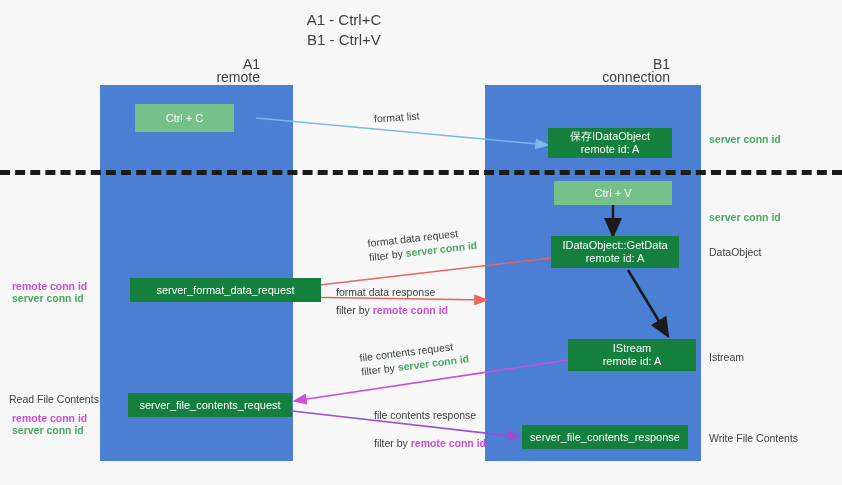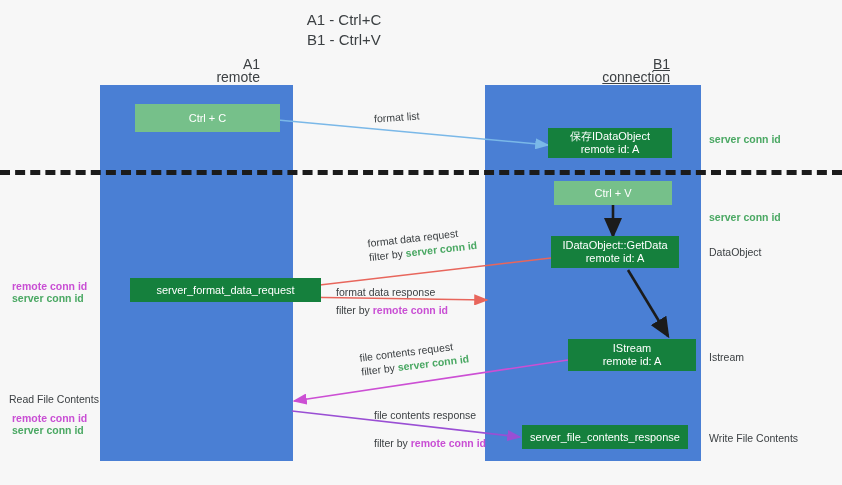--- a/index.html
+++ b/index.html
@@ -82,21 +82,21 @@
 
   <div class="abs" id="title">
     <div>A1 - Ctrl+C</div>
     <div>B1 - Ctrl+V</div>
   </div>
 
   <div class="abs col-head" style="left:140px; top:58px; width:120px;">
     <span>A1</span>
     <span class="sub">remote</span>
   </div>
-  <div class="abs col-head" style="left:540px; top:58px; width:130px;text-decoration:underline;">
+  <div class="abs col-head" style="left:540px; top:58px; width:130px;">
     <span>B1</span>
     <span class="sub">connection</span>
   </div>
 
   <div class="abs lane" style="left:100px; top:85px; width:193px; height:376px;"></div>
   <div class="abs lane" style="left:485px; top:85px; width:216px; height:376px;"></div>
 
   <svg class="overlay" viewBox="0 0 842 485">
     <defs>
       <marker id="ah-blue" markerWidth="9" markerHeight="7" refX="8" refY="3.5" orient="auto">
@@ -126,21 +126,21 @@
 
     <line x1="292" y1="297" x2="487" y2="300" stroke="#e8665c" stroke-width="1.6" marker-end="url(#ah-red)"></line>
 
     <line x1="568" y1="360" x2="294" y2="401" stroke="#cc4fd4" stroke-width="1.6" marker-end="url(#ah-magenta)"></line>
 
     <line x1="292" y1="411" x2="520" y2="437" stroke="#9a4fd4" stroke-width="1.6" marker-end="url(#ah-purple)"></line>
   </svg>
 
   <div class="abs" id="dashed"></div>
 
-  <div class="abs node green" style="left:135px; top:104px; width:145px; height:28px;">
+  <div class="abs node green" style="left:135px; top:104px; width:99px; height:28px;">
     <span>Ctrl + C</span>
   </div>
 
   <div class="abs node orange" style="left:548px; top:128px; width:124px; height:30px;">
     <span>保存IDataObject</span>
     <span class="l2">remote id: A</span>
   </div>
 
   <div class="abs node green" style="left:554px; top:181px; width:118px; height:24px;">
     <span>Ctrl + V</span>
@@ -154,20 +154,23 @@
   <div class="abs node orange" style="left:130px; top:278px; width:191px; height:24px;">
     <span>server_format_data_request</span>
   </div>
 
 
   <div class="abs node orange" style="left:568px; top:339px; width:128px; height:32px;">
     <span>IStream</span>
     <span class="l2">remote id: A</span>
   </div>
 
+  <div class="abs node orange" style="left:128px; top:393px; width:164px; height:24px;">
+    <span>server_file_contents_request</span>
+  </div>
 
   <div class="abs node orange" style="left:522px; top:425px; width:166px; height:24px;">
     <span>server_file_contents_response</span>
   </div>
 
   <div class="abs elabel" style="left:374px; top:110px; transform:rotate(-4deg);">
     <div>format list</div>
   </div>
 
   <div class="abs elabel" style="left:368px; top:230px; transform:rotate(-6.5deg);">

